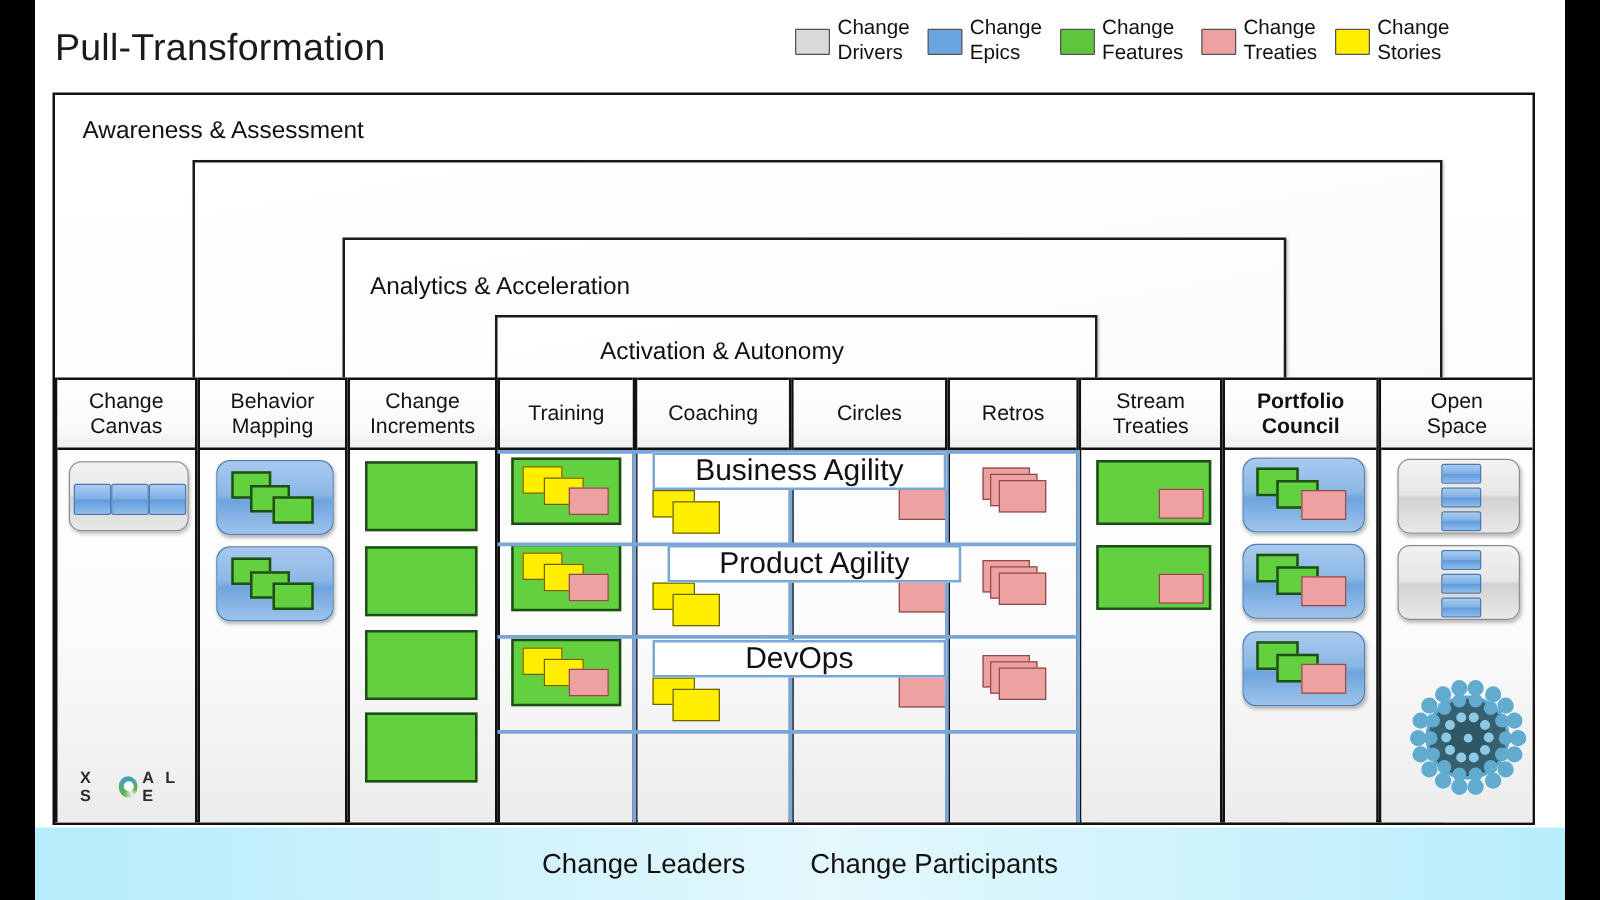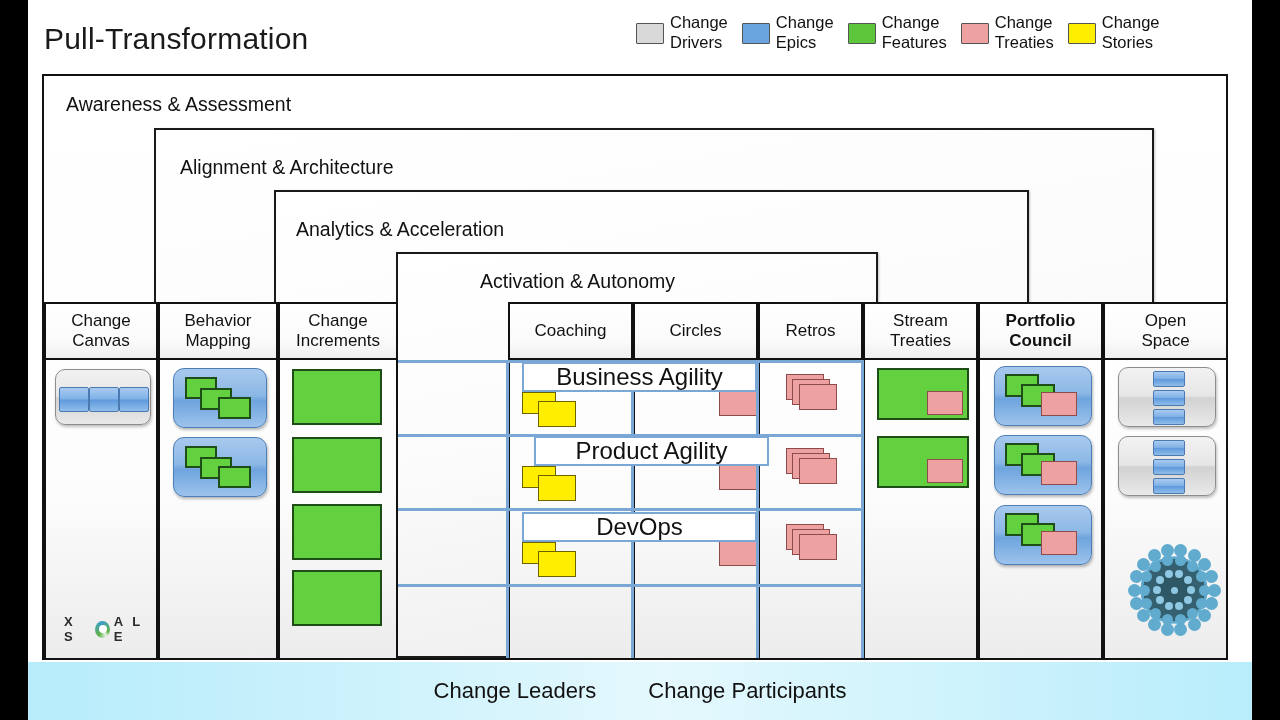--- a/index.html
+++ b/index.html
@@ -188,21 +188,20 @@
     </div>
   </div>
 
   <div id="frame">
 
     <div class="phase" style="left:110px;top:52px;width:1000px;height:530px;"></div>
     <div class="phase" style="left:230px;top:114px;width:755px;height:468px;"></div>
     <div class="phase" style="left:352px;top:176px;width:482px;height:406px;"></div>
 
     <div class="phase-label" style="left:22px;top:17px;">Awareness &amp; Assessment</div>
-    <div class="phase-label" style="left:136px;top:80px;">Alignment &amp; Architecture</div>
     <div class="phase-label" style="left:252px;top:142px;">Analytics &amp; Acceleration</div>
     <div class="phase-label" style="left:436px;top:194px;">Activation &amp; Autonomy</div>
 
     <div id="grid">
 
       <div class="col" style="left:0px;width:114px;">
         <div class="col-head">Change
 Canvas</div>
         <div class="col-body">
           <div class="driver" style="left:9px;top:9px;width:96px;height:56px;">
@@ -239,20 +238,40 @@
         <div class="col-head">Change
 Increments</div>
         <div class="col-body">
           <div class="feat" style="left:12px;top:9px;width:90px;height:56px;"></div>
           <div class="feat" style="left:12px;top:77px;width:90px;height:56px;"></div>
           <div class="feat" style="left:12px;top:144px;width:90px;height:56px;"></div>
           <div class="feat" style="left:12px;top:210px;width:90px;height:56px;"></div>
         </div>
       </div>
 
+      <div class="col" style="left:354px;width:110px;">
+        <div class="col-head">Training</div>
+        <div class="col-body">
+          <div class="feat" style="left:9px;top:6px;width:88px;height:54px;">
+            <div class="story" style="left:7px;top:5px;width:32px;height:22px;"></div>
+            <div class="story" style="left:24px;top:14px;width:32px;height:22px;"></div>
+            <div class="treaty" style="left:44px;top:22px;width:32px;height:22px;"></div>
+          </div>
+          <div class="feat" style="left:9px;top:75px;width:88px;height:54px;">
+            <div class="story" style="left:7px;top:5px;width:32px;height:22px;"></div>
+            <div class="story" style="left:24px;top:14px;width:32px;height:22px;"></div>
+            <div class="treaty" style="left:44px;top:22px;width:32px;height:22px;"></div>
+          </div>
+          <div class="feat" style="left:9px;top:151px;width:88px;height:54px;">
+            <div class="story" style="left:7px;top:5px;width:32px;height:22px;"></div>
+            <div class="story" style="left:24px;top:14px;width:32px;height:22px;"></div>
+            <div class="treaty" style="left:44px;top:22px;width:32px;height:22px;"></div>
+          </div>
+        </div>
+      </div>
 
       <div class="col" style="left:464px;width:125px;">
         <div class="col-head">Coaching</div>
         <div class="col-body">
           <div class="story" style="left:12px;top:32px;width:34px;height:22px;"></div>
           <div class="story" style="left:28px;top:41px;width:38px;height:26px;"></div>
           <div class="story" style="left:12px;top:106px;width:34px;height:22px;"></div>
           <div class="story" style="left:28px;top:115px;width:38px;height:26px;"></div>
           <div class="story" style="left:12px;top:182px;width:34px;height:22px;"></div>
           <div class="story" style="left:28px;top:191px;width:38px;height:26px;"></div>

